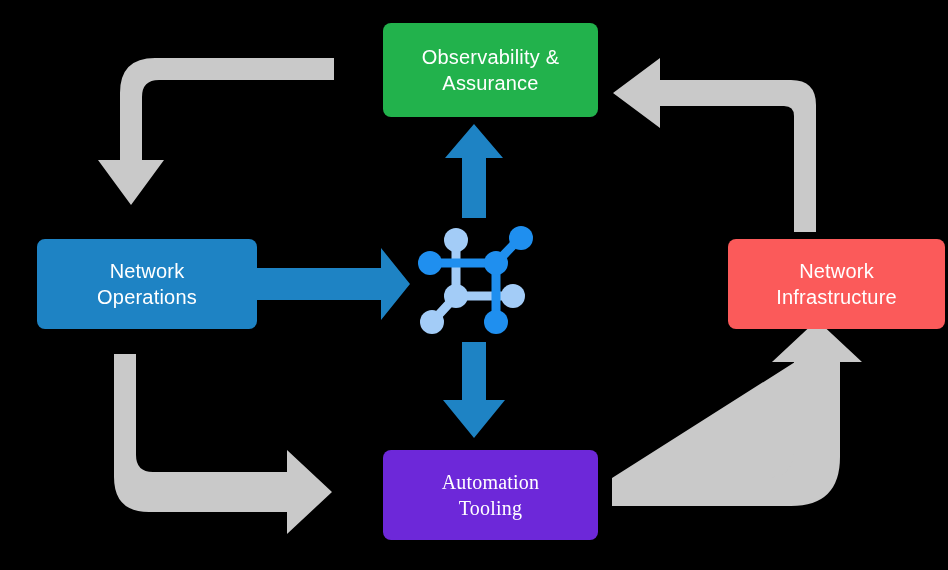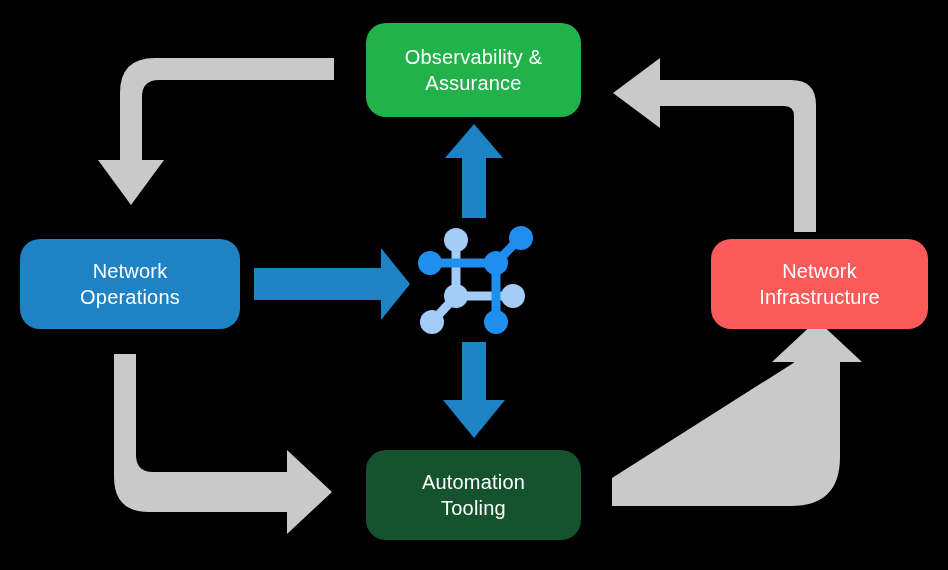--- a/index.html
+++ b/index.html
@@ -19,32 +19,33 @@
   }
   .layer-svg {
     position: absolute;
     left: 0;
     top: 0;
     width: 948px;
     height: 570px;
   }
   .node-box {
     position: absolute;
-    border-radius: 20px;
+    border-radius: 8px;
     display: flex;
     align-items: center;
     justify-content: center;
     text-align: center;
     color: #ffffff;
     font-size: 20px;
     line-height: 1.32;
     font-weight: 400;
     letter-spacing: 0.2px;
     box-sizing: border-box;
     padding: 10px 12px;
+    margin-left: 17px;
   }
   .node-label {
     display: block;
     white-space: pre-line;
   }
   #box-observability {
     left: 366px;  top: 23px;   width: 215px; height: 94px;
   }
   #box-network-operations {
     left: 20px;   top: 239px;  width: 220px; height: 90px;
@@ -182,18 +183,18 @@
   <div class="node-box" id="box-network-operations" style="background: rgb(30, 131, 196); color: rgb(255, 255, 255);">
     <span class="node-label">Network
 Operations</span>
   </div>
 
   <div class="node-box" id="box-network-infrastructure" style="background: rgb(251, 90, 90); color: rgb(255, 255, 255);">
     <span class="node-label">Network
 Infrastructure</span>
   </div>
 
-  <div class="node-box" id="box-automation-tooling" style="background: #14532d; color: rgb(255, 255, 255);">
+  <div class="node-box" id="box-automation-tooling" style="background: #6d28d9; color: rgb(255, 255, 255); font-family: Liberation Serif, serif;">
     <span class="node-label">Automation
 Tooling</span>
   </div>
 
 </div>
 
 </body></html>

